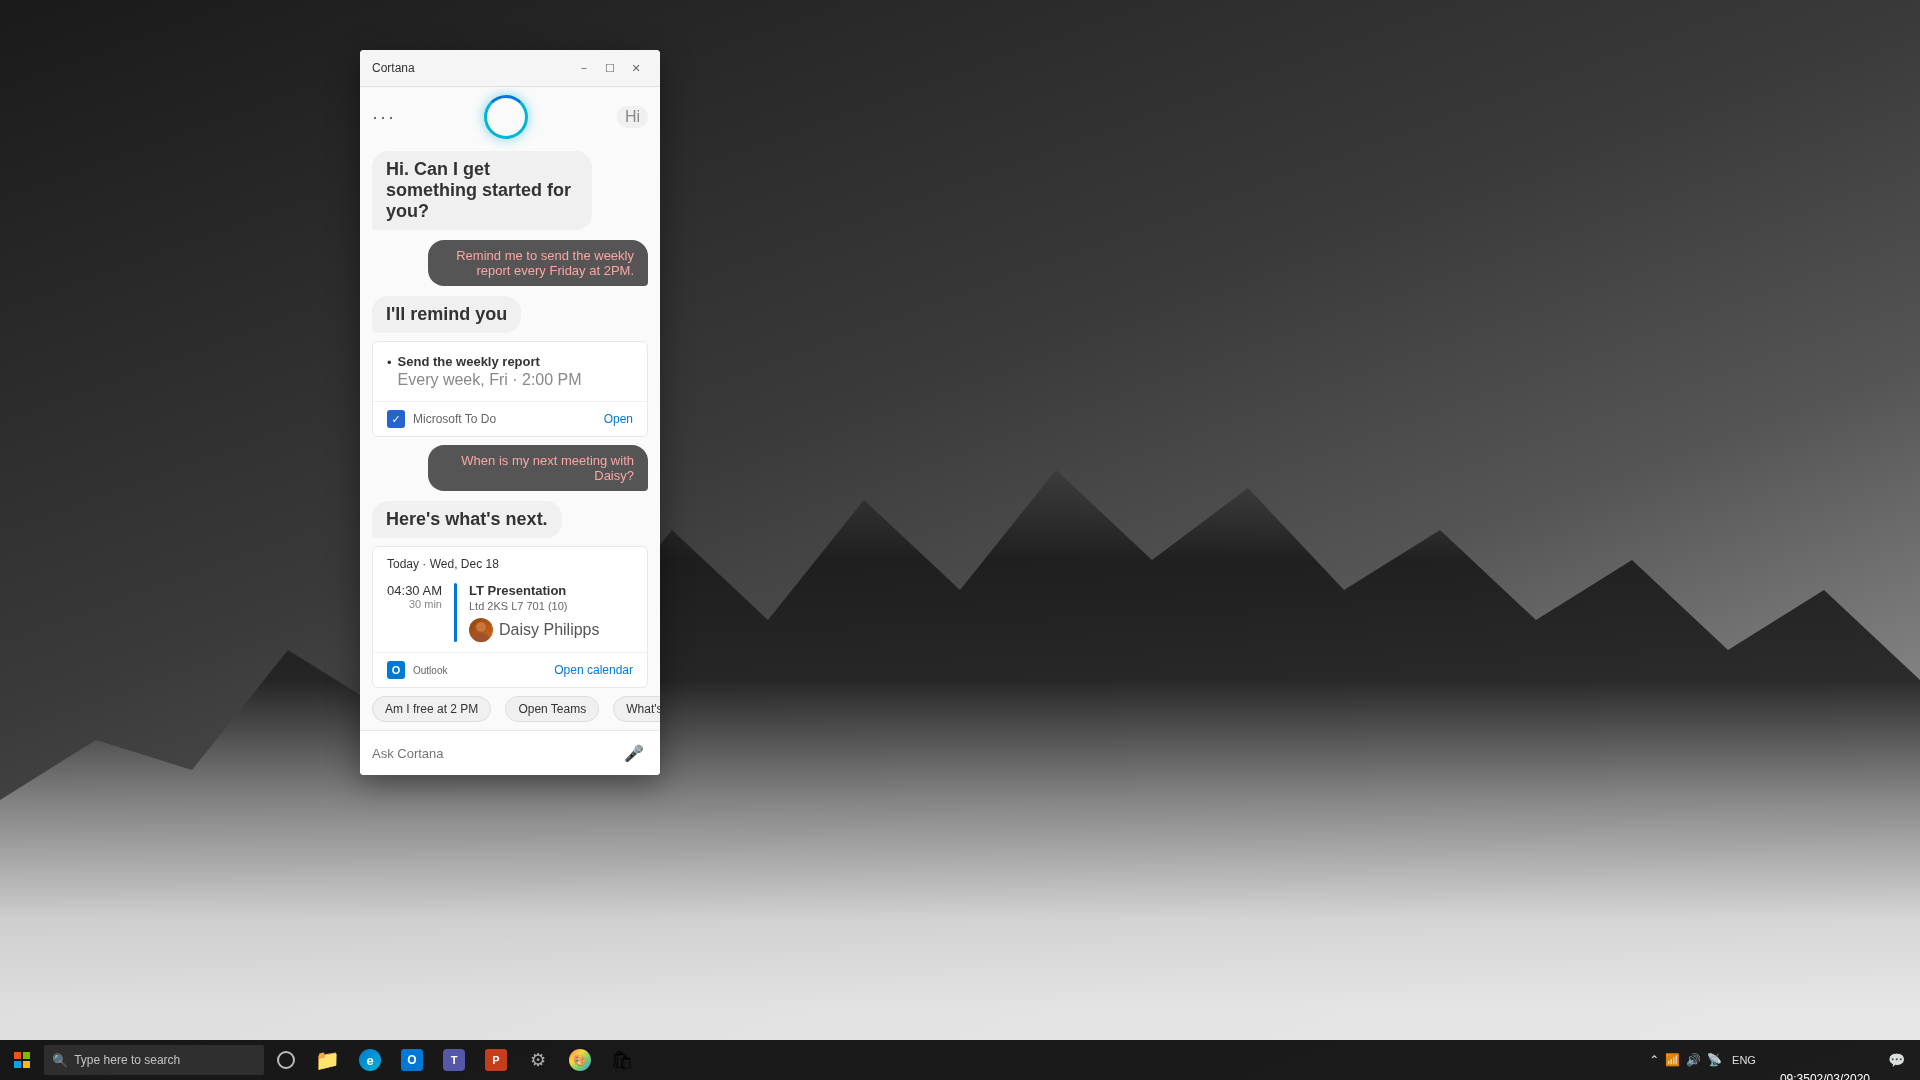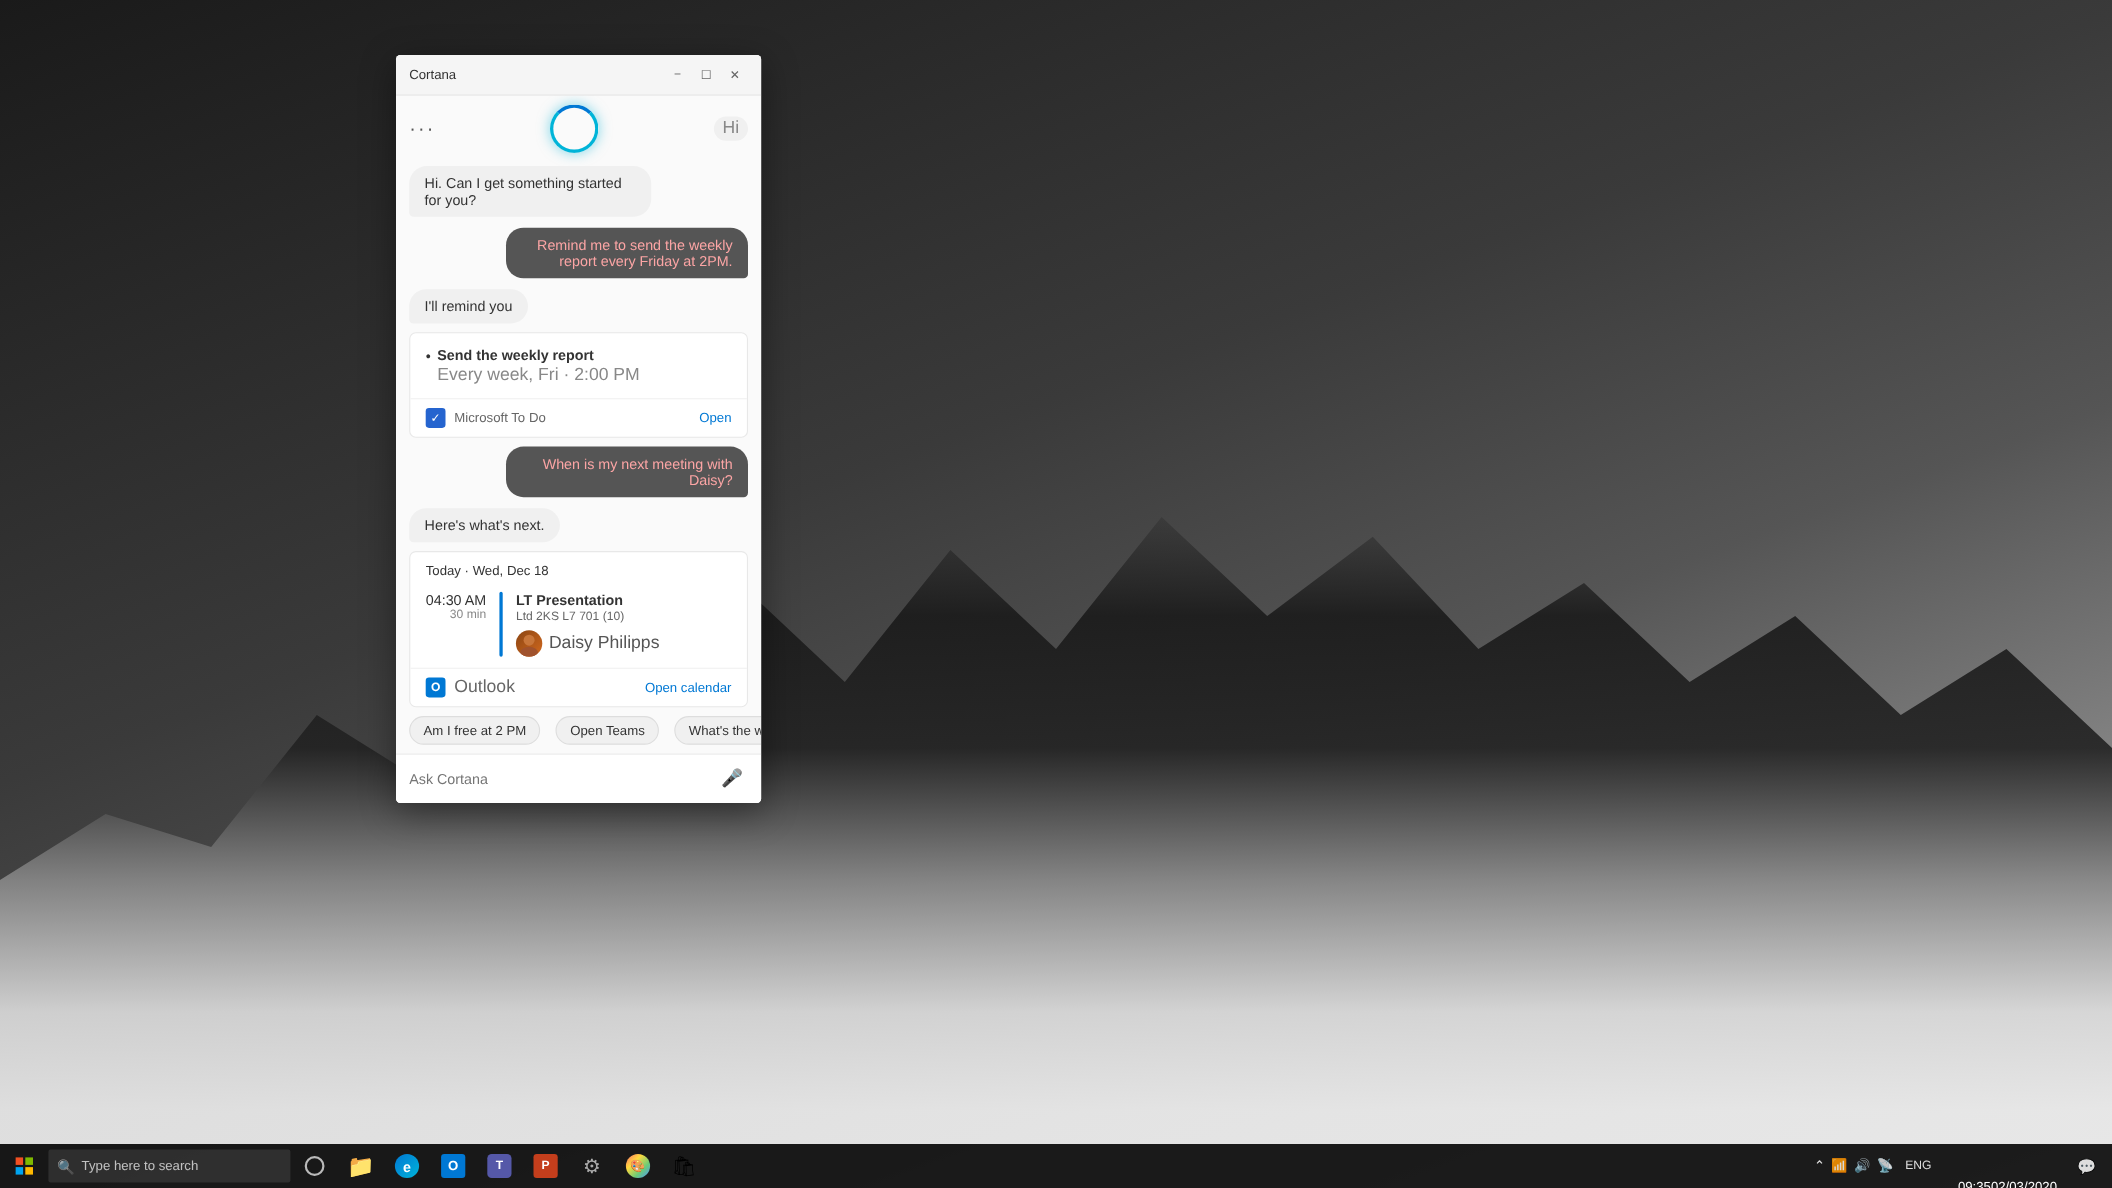--- a/index.html
+++ b/index.html
@@ -162,21 +162,21 @@
       cursor: pointer;
       color: rgba(255,255,255,0.85);
       font-size: 14px;
     }
 
     
     .cortana-window {
       position: absolute;
       top: 50px;
       left: 360px;
-      width: 332px;
+      width: 300px;
       background: #fff;
       border-radius: 4px;
       box-shadow: 0 8px 32px rgba(0,0,0,0.4);
       display: flex;
       flex-direction: column;
       overflow: hidden;
       z-index: 200;
     }
 
     .cortana-titlebar {
@@ -269,23 +269,24 @@
     }
 
     .msg-user {
       align-self: flex-end;
     }
 
     .bubble-cortana {
       background: #f0f0f0;
       border-radius: 16px 16px 16px 4px;
       padding: 8px 14px;
-      font-size: 13px;
+      font-size: 18px;
       color: #333;
       max-width: 220px;
+      font-weight: bold;
     }
 
     .bubble-user {
       background: #555;
       border-radius: 16px 16px 4px 16px;
       padding: 8px 14px;
       font-size: 13px;
       color: #fca5a5;
       max-width: 220px;
       text-align: right;
@@ -469,21 +470,21 @@
       justify-content: center;
     }
 
     .outlook-letter {
       color: white;
       font-size: 11px;
       font-weight: bold;
     }
 
     .calendar-source {
-      font-size: 16px;
+      font-size: 10px;
       color: #666;
       flex: 1;
     }
 
     
     .suggestions-bar {
       display: flex;
       align-items: center;
       padding: 8px 12px;
       gap: 14px;

